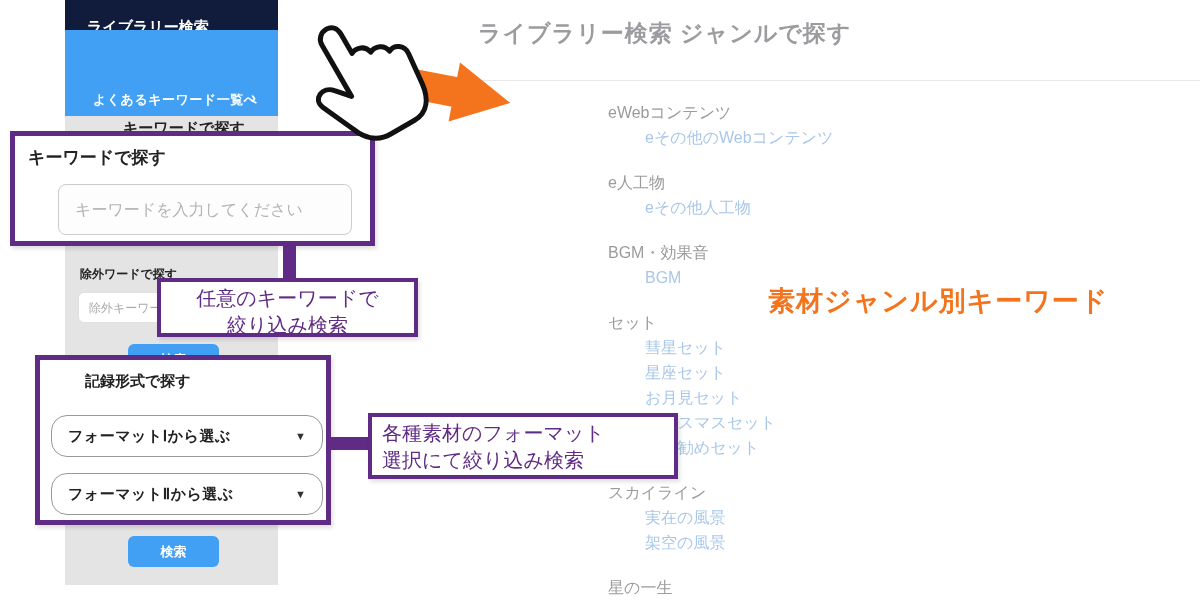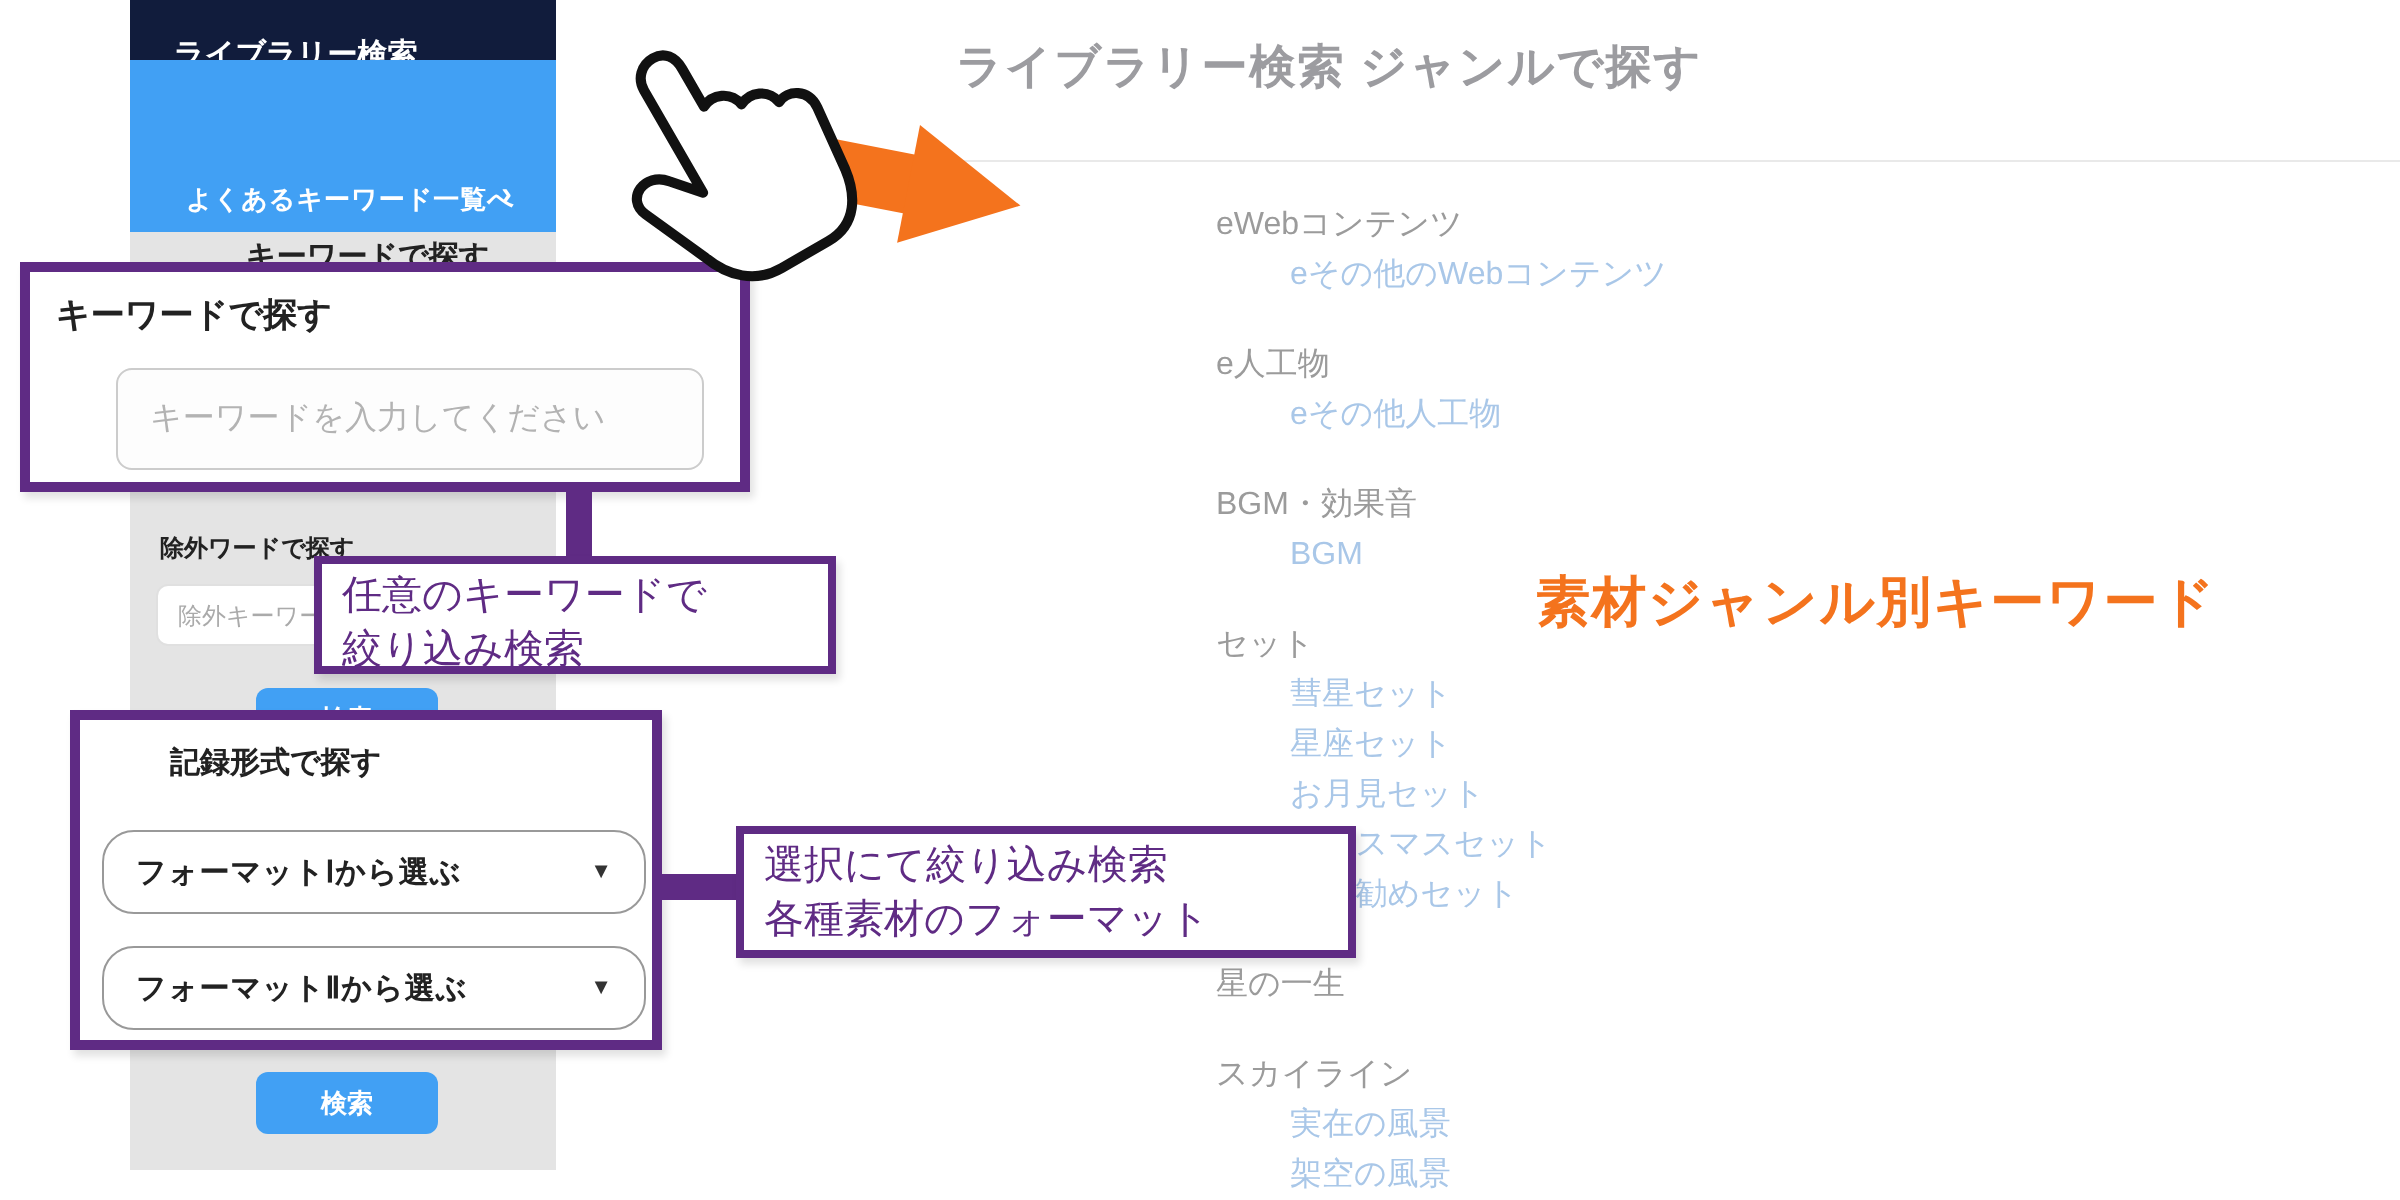--- a/index.html
+++ b/index.html
@@ -45,21 +45,21 @@
   .panel { position:absolute; background:#fff; border:5px solid #5f2b84; }
   .kw-panel { left:10px; top:131px; width:365px; height:115px; box-shadow:2px 3px 4px rgba(0,0,0,.12); }
   .kw-panel .heading { position:absolute; left:13px; top:10px; font-size:17px; font-weight:bold; color:#222; }
   .kw-panel input { position:absolute; left:43px; top:48px; width:294px; height:51px; background:#fdfdfd; border:1px solid #ccc; border-radius:8px; font-size:16px; color:#555; padding:0 16px; }
   .kw-panel input::placeholder { color:#b3b3b3; }
 
   .connector-v { position:absolute; left:283px; top:244px; width:13px; height:36px; background:#5f2b84; }
   .connector-h { position:absolute; left:329px; top:437px; width:41px; height:13px; background:#5f2b84; }
 
   .annotation { position:absolute; background:#fff; border:4px solid #5f2b84; color:#5f2b84; font-size:20px; line-height:27px; padding:3px 10px; white-space:nowrap; box-shadow:2px 3px 4px rgba(0,0,0,.12); }
-  .anno-kw { left:157px; top:278px; width:261px; height:59px; }
+  .anno-kw { left:157px; top:278px; width:261px; height:59px;text-align:center; }
   .anno-fmt { left:368px; top:413px; width:310px; height:66px; }
 
   .fmt-panel { left:35px; top:355px; width:296px; height:170px; box-shadow:2px 3px 4px rgba(0,0,0,.12); }
   .fmt-panel .heading { position:absolute; left:13px; top:12px; font-size:15px; font-weight:bold; color:#222;padding-left:32px; }
   .fmt-select { position:absolute; left:11px; width:272px; height:42px; background:#fff; border:1.5px solid #999; border-radius:16px; cursor:pointer; }
   .fmt-select.one { top:55px; }
   .fmt-select.two { top:113px; }
   .fmt-select .val { position:absolute; left:16px; top:11px; font-size:15px; font-weight:600; color:#222; letter-spacing:.5px; }
   .fmt-select .dd { position:absolute; right:16px; top:14px; font-size:11px; color:#333; }
 
@@ -105,26 +105,26 @@
     </div>
     <div class="genre-group">
       <div class="genre-label">セット</div>
       <div class="genre-item">彗星セット</div>
       <div class="genre-item">星座セット</div>
       <div class="genre-item">お月見セット</div>
       <div class="genre-item">クリスマスセット</div>
       <div class="genre-item">のお勧めセット</div>
     </div>
     <div class="genre-group">
-      <div class="genre-label">星の一生</div>
-    </div>
-    <div class="genre-group">
       <div class="genre-label">スカイライン</div>
       <div class="genre-item">実在の風景</div>
       <div class="genre-item">架空の風景</div>
+    </div>
+    <div class="genre-group">
+      <div class="genre-label">星の一生</div>
     </div>
   </div>
 
   <div class="callout">素材ジャンル別キーワード</div>
 
   <div class="arrow-wrap">
     <div class="arrow-shaft"></div>
     <div class="arrow-head"></div>
   </div>
 
@@ -147,22 +147,22 @@
       <span class="dd">▼</span>
     </div>
     <div class="fmt-select two">
       <span class="val">フォーマットⅡから選ぶ</span>
       <span class="dd">▼</span>
     </div>
   </div>
   <div class="connector-h"></div>
 
   <div class="annotation anno-fmt">
+    <div>各種素材のフォーマット</div>
     <div>選択にて絞り込み検索</div>
-    <div>各種素材のフォーマット</div>
   </div>
 
   <div class="hand">
     <svg width="118" height="135" viewBox="0 0 70 80">
       <path d="M30 3 C26 3 23 6 23 10 V45 L16 37 C11 31 2 35 5 42 L14 62 C17 70 23 76 32 76 H48 C58 76 62 68 63 60 L65 40 C65.5 34 60 31 56 33 C55 28 50 26 46 28 C45 23 40 21 36 23 V10 C36 6 34 3 30 3 Z" fill="#ffffff" stroke="#111111" stroke-width="3" stroke-linejoin="round"></path>
     </svg>
   </div>
 
 </div>
 

